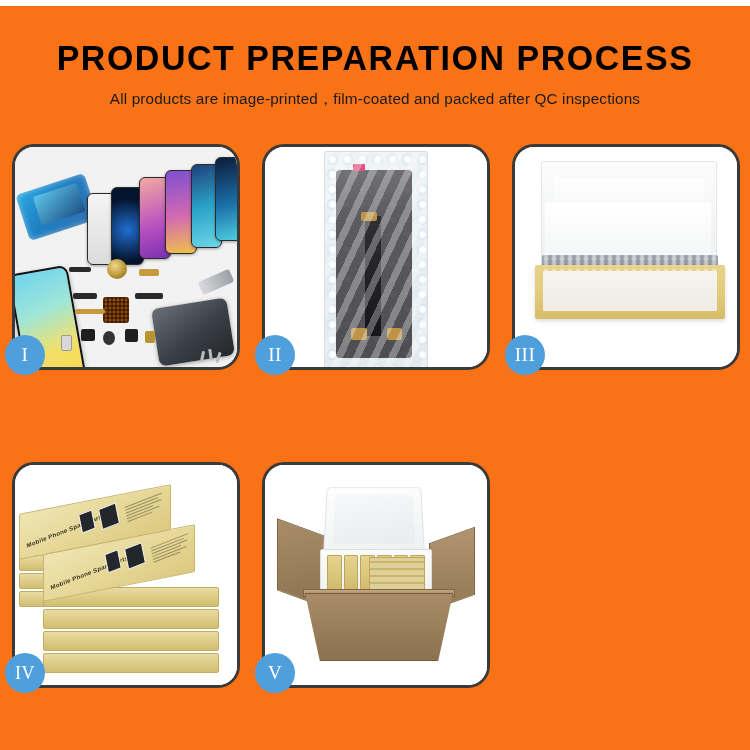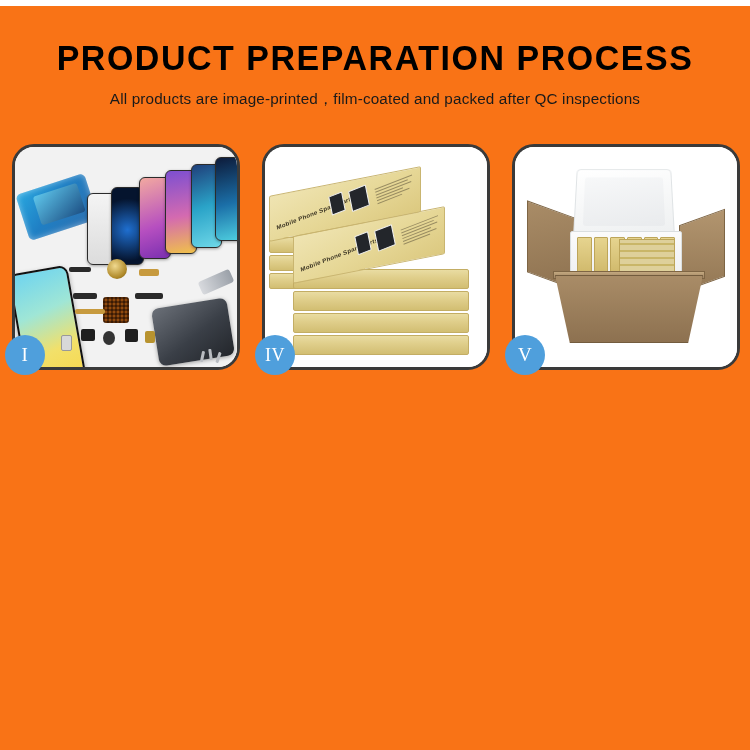--- a/index.html
+++ b/index.html
@@ -414,21 +414,46 @@
         <div class="tool"></div>
         <div class="screws">
             <i></i>
             <i></i>
             <i></i>
           </div>
       </div>
       <div class="badge">I</div>
     </div>
 
-
+    <div class="card">
+      <div class="card-inner p2">
+        <div class="wrap">
+          <div class="panel"></div>
+          <div class="cable"></div>
+          <div class="conn c1"></div>
+          <div class="conn c2"></div>
+          <div class="conn c3"></div>
+          <div class="label"></div>
+          <div class="sheen"></div>
+        </div>
+      </div>
+      <div class="badge">II</div>
+    </div>
+
+    <div class="card">
+      <div class="card-inner p3">
+        <div class="lid"></div>
+        <div class="foam"></div>
+        <div class="bubble"></div>
+        <div class="tray">
+          <div class="tray-inner"></div>
+        </div>
+      </div>
+      <div class="badge">III</div>
+    </div>
 
     <div class="card">
       <div class="card-inner p4">
         <div class="stack">
 
           <div class="bx" style="left:4px;  top:62px;  width:96px; height:16px;"></div>
           <div class="bx" style="left:4px;  top:80px;  width:96px; height:16px;"></div>
           <div class="bx" style="left:4px;  top:98px;  width:96px; height:16px;"></div>
           <div class="bx" style="left:4px;  top:116px; width:96px; height:16px;"></div>
 

